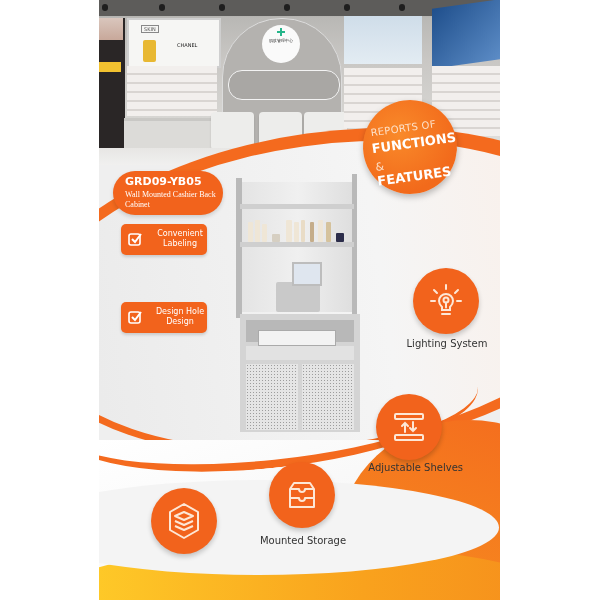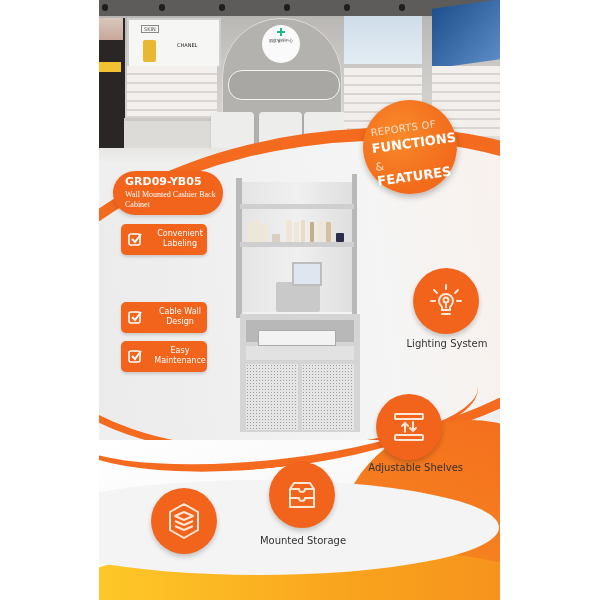--- a/index.html
+++ b/index.html
@@ -132,28 +132,21 @@
         <rect x="1" y="2" width="11" height="11" rx="2" fill="none" stroke="#fff" stroke-width="1.6"></rect>
         <path d="M4 7l3 3 6-8" fill="none" stroke="#fff" stroke-width="2"></path>
       </svg>
     <span class="txt">Convenient Labeling</span>
   </div>
   <div class="tag" style="top:302px">
     <svg class="chk" viewBox="0 0 14 14">
         <rect x="1" y="2" width="11" height="11" rx="2" fill="none" stroke="#fff" stroke-width="1.6"></rect>
         <path d="M4 7l3 3 6-8" fill="none" stroke="#fff" stroke-width="2"></path>
       </svg>
-    <span class="txt">Cable Wall Design</span>
-  </div>
-  <div class="tag" style="top:341px">
-    <svg class="chk" viewBox="0 0 14 14">
-        <rect x="1" y="2" width="11" height="11" rx="2" fill="none" stroke="#fff" stroke-width="1.6"></rect>
-        <path d="M4 7l3 3 6-8" fill="none" stroke="#fff" stroke-width="2"></path>
-      </svg>
-    <span class="txt">Easy Maintenance</span>
+    <span class="txt">Design Hole Design</span>
   </div>
 
   <div class="cab">
     <div class="backpanel"></div>
     <div class="post" style="left:0;top:4px;width:6px;height:140px;"></div>
     <div class="post" style="left:116px;top:0;width:5px;height:140px;"></div>
     <div class="shelf" style="left:4px;top:30px;width:114px;height:5px;"></div>
     <div class="shelf" style="left:4px;top:68px;width:114px;height:5px;"></div>
     <div style="position:absolute;left:12px;top:44px;width:100px;height:24px;">
       <div class="bottle" style="left:0;width:5px;height:20px;"></div>

